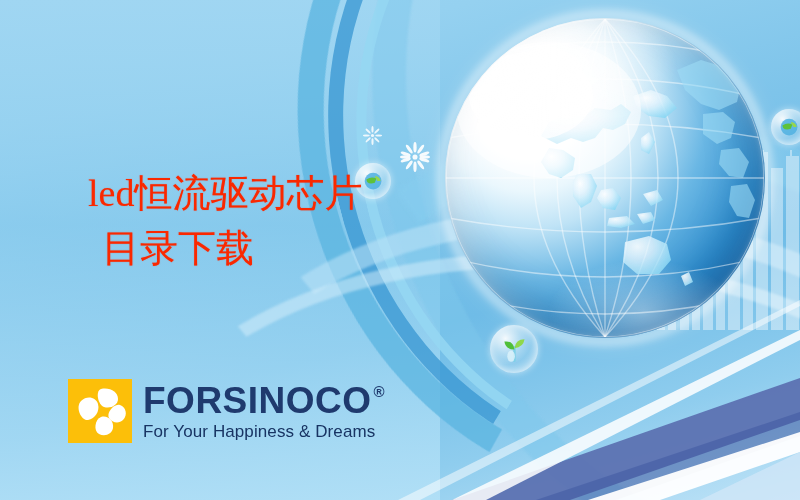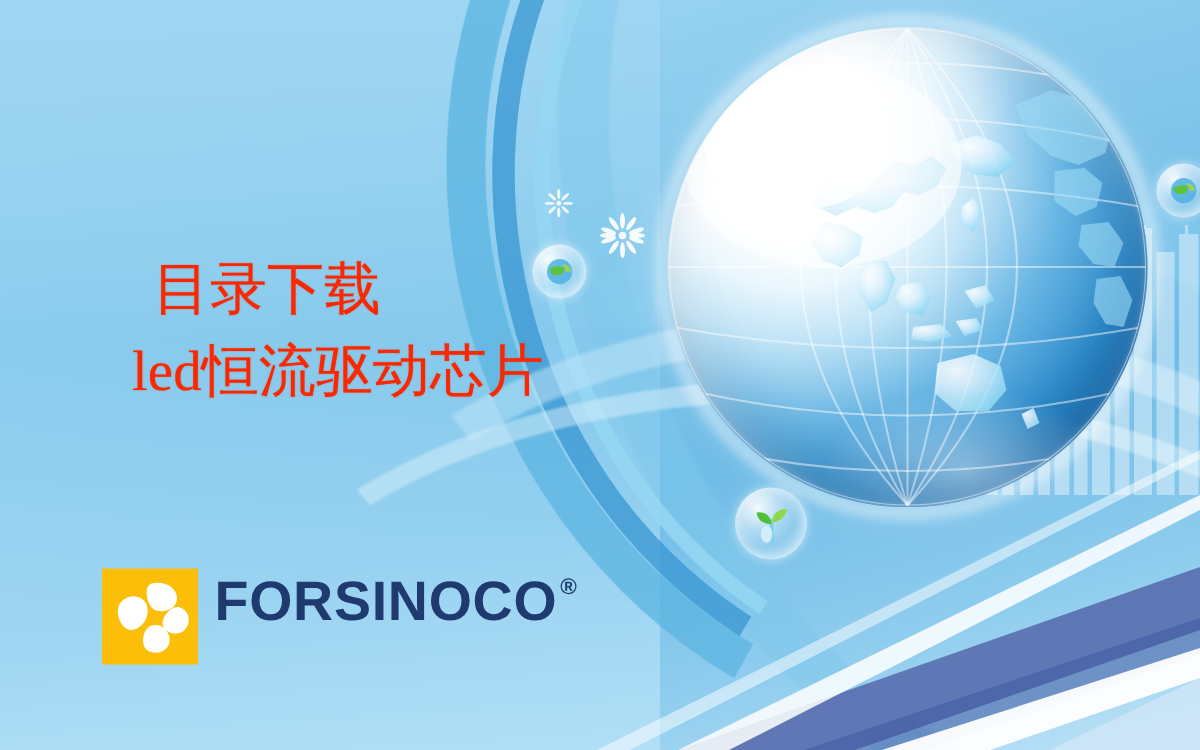--- a/index.html
+++ b/index.html
@@ -448,36 +448,37 @@
       <ellipse cx="7" cy="20" rx="7" ry="2.2"></ellipse>
       <ellipse cx="33" cy="20" rx="7" ry="2.2"></ellipse>
       <ellipse cx="20" cy="7" rx="2.2" ry="7" transform="rotate(45 20 20)"></ellipse>
       <ellipse cx="20" cy="33" rx="2.2" ry="7" transform="rotate(45 20 20)"></ellipse>
       <ellipse cx="20" cy="7" rx="2.2" ry="7" transform="rotate(135 20 20)"></ellipse>
       <ellipse cx="20" cy="33" rx="2.2" ry="7" transform="rotate(135 20 20)"></ellipse>
     </g>
   </svg>
 
   <div class="headline">
+    <div class="headline-line line-1">led恒流驱动芯片</div>
     <div class="headline-line line-2">目录下载</div>
-    <div class="headline-line line-1">led恒流驱动芯片</div>
   </div>
 
   <div class="logo">
     <div class="logo-mark">
       <svg viewBox="0 0 64 64" width="64" height="64">
         <g fill="#ffffff">
           <path d="M33,10 C42,8 50,13 50,20 C50,26 43,30 36,28 C30,26 27,12 33,10 Z"></path>
           <path d="M52,26 C58,28 60,36 55,41 C51,45 44,44 41,39 C38,34 46,24 52,26 Z"></path>
           <path d="M13,22 C19,16 28,18 30,25 C32,32 27,40 20,41 C13,42 7,28 13,22 Z"></path>
           <path d="M33,38 C40,36 46,42 45,49 C44,55 37,58 31,55 C25,52 27,40 33,38 Z"></path>
         </g>
       </svg>
     </div>
     <div class="logo-text">
       <div class="logo-wordmark">
         <span>FORSINOCO</span>
         <span class="logo-reg">®</span>
       </div>
+      <div class="logo-tagline">For Your Happiness &amp; Dreams</div>
     </div>
   </div>
 
 </div>
 
 </body></html>

